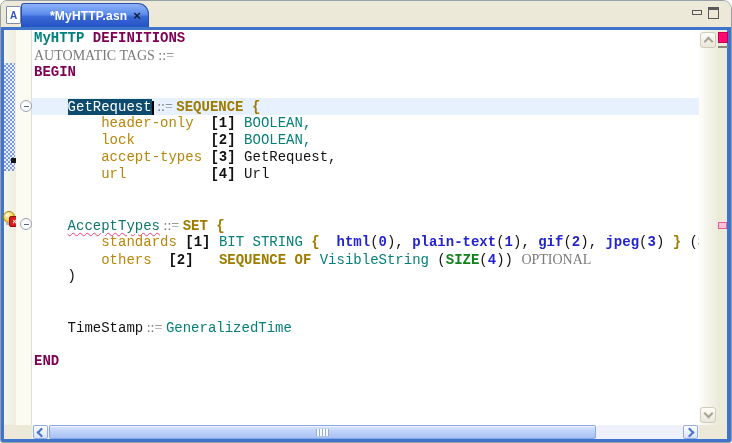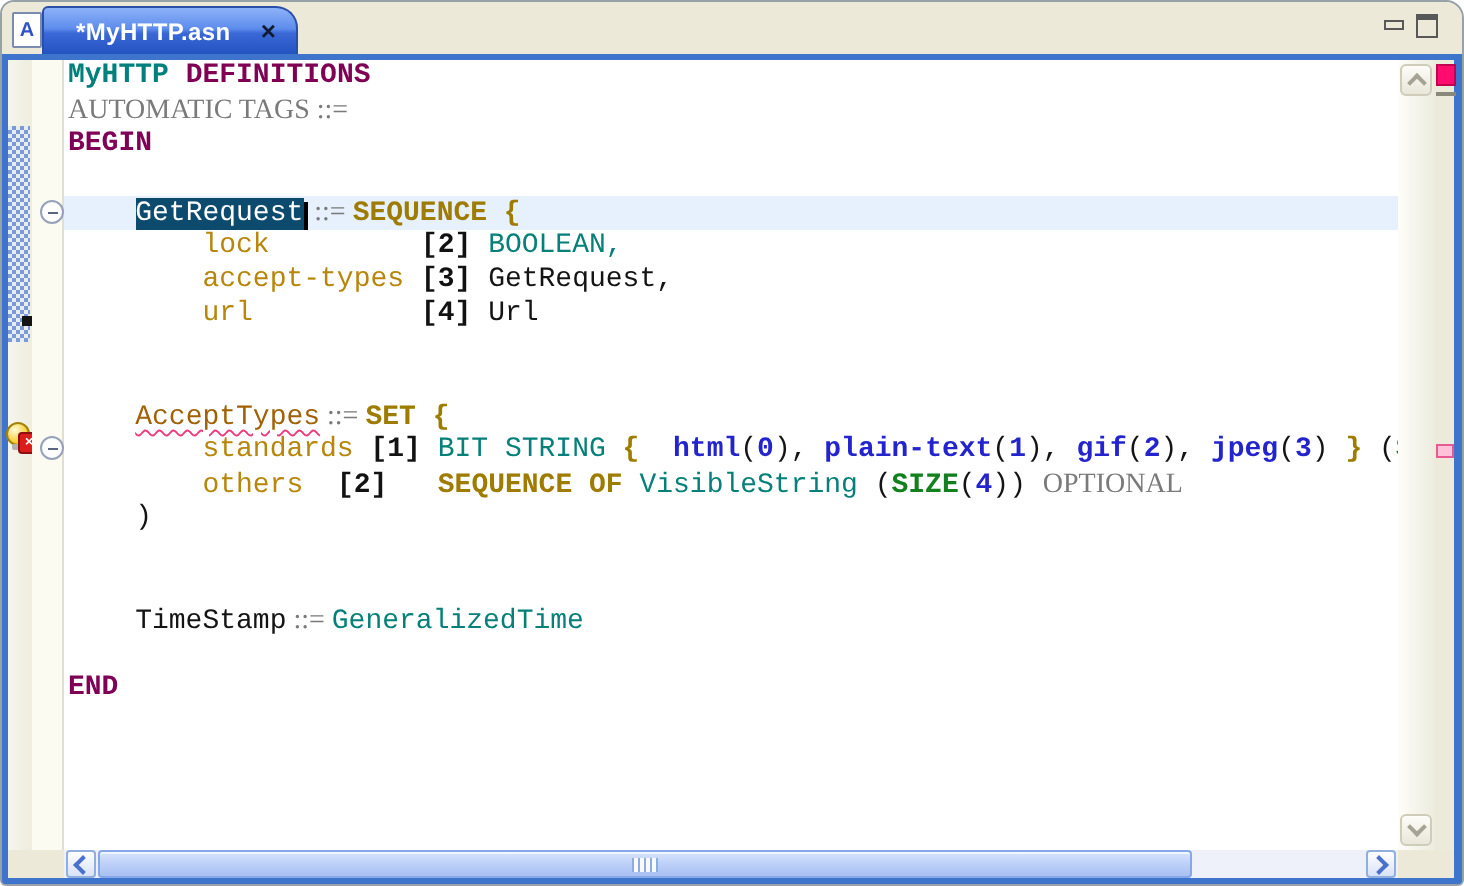--- a/index.html
+++ b/index.html
@@ -13,21 +13,21 @@
   }
   
   .tabbar{position:absolute;left:0;top:0;width:732px;height:26px;background:#ece9d8;}
   .file-icon{position:absolute;left:5px;top:5px;width:13px;height:16px;background:#fff;
     border:1px solid #7a8db0;border-radius:1px;display:flex;align-items:center;justify-content:center;
     font-size:10px;font-weight:bold;color:#2f55c4;}
   .tab{position:absolute;left:20px;top:2px;width:128px;height:24px;
     background:linear-gradient(180deg,#8db2f8 0%,#5d8cec 45%,#3a68d6 55%,#2453c2 100%);
     border:1px solid #2a4fa8;border-bottom:none;
     border-radius:3px 11px 0 0;
-    display:flex;align-items:center;box-sizing:border-box;padding:0 10px 0 16px;}
+    display:flex;align-items:center;box-sizing:border-box;padding:0 10px 0 28px;}
   .tab-title{color:#ffffff;font-size:12px;font-weight:bold;letter-spacing:0.2px;flex:1;white-space:nowrap;}
   .tab-close{color:#111c33;font-size:13px;font-weight:bold;line-height:13px;margin-left:6px;cursor:default;}
   .btn-min,.btn-max{position:absolute;top:4px;width:16px;height:16px;}
   .btn-min{left:688px;}
   .btn-max{left:705px;}
   .min-glyph{position:absolute;left:3px;top:5px;width:8px;height:3px;border:1.5px solid #585858;background:#ece9d8;}
   .max-glyph{position:absolute;left:2px;top:2px;width:9px;height:8px;border:1.5px solid #585858;border-top-width:3px;background:#ece9d8;}
   
   .frame-top{position:absolute;left:0;top:26px;width:732px;height:3px;background:#3f74cc;}
   .frame-left{position:absolute;left:0;top:26px;width:3px;height:417px;background:#3f74cc;}
@@ -62,21 +62,21 @@
   .tok-mod{color:#00807c;font-weight:bold;}
   .tok-kw{color:#7f0055;font-weight:bold;}
   .tok-gray{color:#7a7a7a;font-family:Liberation Serif, serif;}
   .tok-gold{color:#9d7c00;font-weight:bold;}
   .tok-field{color:#b8860b;}
   .tok-tag{color:#121212;font-weight:bold;}
   .tok-type{color:#068079;}
   .tok-val{color:#2424cf;font-weight:bold;}
   .tok-size{color:#12801c;font-weight:bold;font-family:Liberation Mono, monospace;}
   .tok-plain{color:#141414;}
-  .tok-err{color:#a16207;text-decoration-line:underline;text-decoration-style:wavy;
+  .tok-err{color:#0f766e;text-decoration-line:underline;text-decoration-style:wavy;
     text-decoration-color:#ee3a7c;text-decoration-thickness:1px;text-underline-offset:2px;}
   .tok-sel{background:#0c4a6e;color:#ffffff;}
   .caret{display:inline-block;width:2px;height:14px;background:#000;vertical-align:text-bottom;}
   
   .vscroll{position:absolute;left:698px;top:29px;width:18px;height:395px;
     background:linear-gradient(90deg,#fefdf8,#edecdf);}
   .v-btn{position:absolute;width:16px;height:16px;background:linear-gradient(180deg,#fdfcf8,#e9e7d9);
     border:1px solid #cfccba;border-radius:3px;box-sizing:border-box;
     display:flex;align-items:center;justify-content:center;}
   .v-up{left:699px;top:31px;}
@@ -147,20 +147,21 @@
       <div class="minus"></div>
     </div>
 
   <div class="text-area">
     <div>
         <div class="code-line"><span class="tok-mod">MyHTTP</span><span class="tok-plain"> </span><span class="tok-kw">DEFINITIONS</span></div>
         <div class="code-line"><span class="tok-gray">AUTOMATIC TAGS ::=</span></div>
         <div class="code-line"><span class="tok-kw">BEGIN</span></div>
         <div class="code-line"></div>
         <div class="code-line current"><span class="tok-plain">    </span><span class="tok-sel">GetRequest</span><span class="caret"></span><span class="tok-gray"> ::= </span><span class="tok-gold">SEQUENCE {</span></div>
+        <div class="code-line"><span class="tok-plain">        </span><span class="tok-field">header-only</span><span class="tok-plain">  </span><span class="tok-tag">[1]</span><span class="tok-plain"> </span><span class="tok-type">BOOLEAN,</span></div>
         <div class="code-line"><span class="tok-plain">        </span><span class="tok-field">lock</span><span class="tok-plain">         </span><span class="tok-tag">[2]</span><span class="tok-plain"> </span><span class="tok-type">BOOLEAN,</span></div>
         <div class="code-line"><span class="tok-plain">        </span><span class="tok-field">accept-types</span><span class="tok-plain"> </span><span class="tok-tag">[3]</span><span class="tok-plain"> </span><span class="tok-plain">GetRequest,</span></div>
         <div class="code-line"><span class="tok-plain">        </span><span class="tok-field">url</span><span class="tok-plain">          </span><span class="tok-tag">[4]</span><span class="tok-plain"> </span><span class="tok-plain">Url</span></div>
         <div class="code-line"></div>
         <div class="code-line"></div>
         <div class="code-line"><span class="tok-plain">    </span><span class="tok-err">AcceptTypes</span><span class="tok-gray"> ::= </span><span class="tok-gold">SET {</span></div>
         <div class="code-line"><span class="tok-plain">        </span><span class="tok-field">standards</span><span class="tok-plain"> </span><span class="tok-tag">[1]</span><span class="tok-plain"> </span><span class="tok-type">BIT STRING</span><span class="tok-plain"> </span><span class="tok-gold">{</span><span class="tok-plain">  </span><span class="tok-val">html</span><span class="tok-plain">(</span><span class="tok-val">0</span><span class="tok-plain">), </span><span class="tok-val">plain-text</span><span class="tok-plain">(</span><span class="tok-val">1</span><span class="tok-plain">), </span><span class="tok-val">gif</span><span class="tok-plain">(</span><span class="tok-val">2</span><span class="tok-plain">), </span><span class="tok-val">jpeg</span><span class="tok-plain">(</span><span class="tok-val">3</span><span class="tok-plain">) </span><span class="tok-gold">}</span><span class="tok-plain"> (</span><span class="tok-size">SIZE</span><span class="tok-plain">(</span><span class="tok-val">4</span><span class="tok-plain">))</span></div>
         <div class="code-line"><span class="tok-plain">        </span><span class="tok-field">others</span><span class="tok-plain">  </span><span class="tok-tag">[2]</span><span class="tok-plain">   </span><span class="tok-gold">SEQUENCE OF</span><span class="tok-plain"> </span><span class="tok-type">VisibleString</span><span class="tok-plain"> (</span><span class="tok-size">SIZE</span><span class="tok-plain">(</span><span class="tok-val">4</span><span class="tok-plain">)) </span><span class="tok-gray">OPTIONAL</span></div>
         <div class="code-line"><span class="tok-plain">    )</span></div>
         <div class="code-line"></div>

